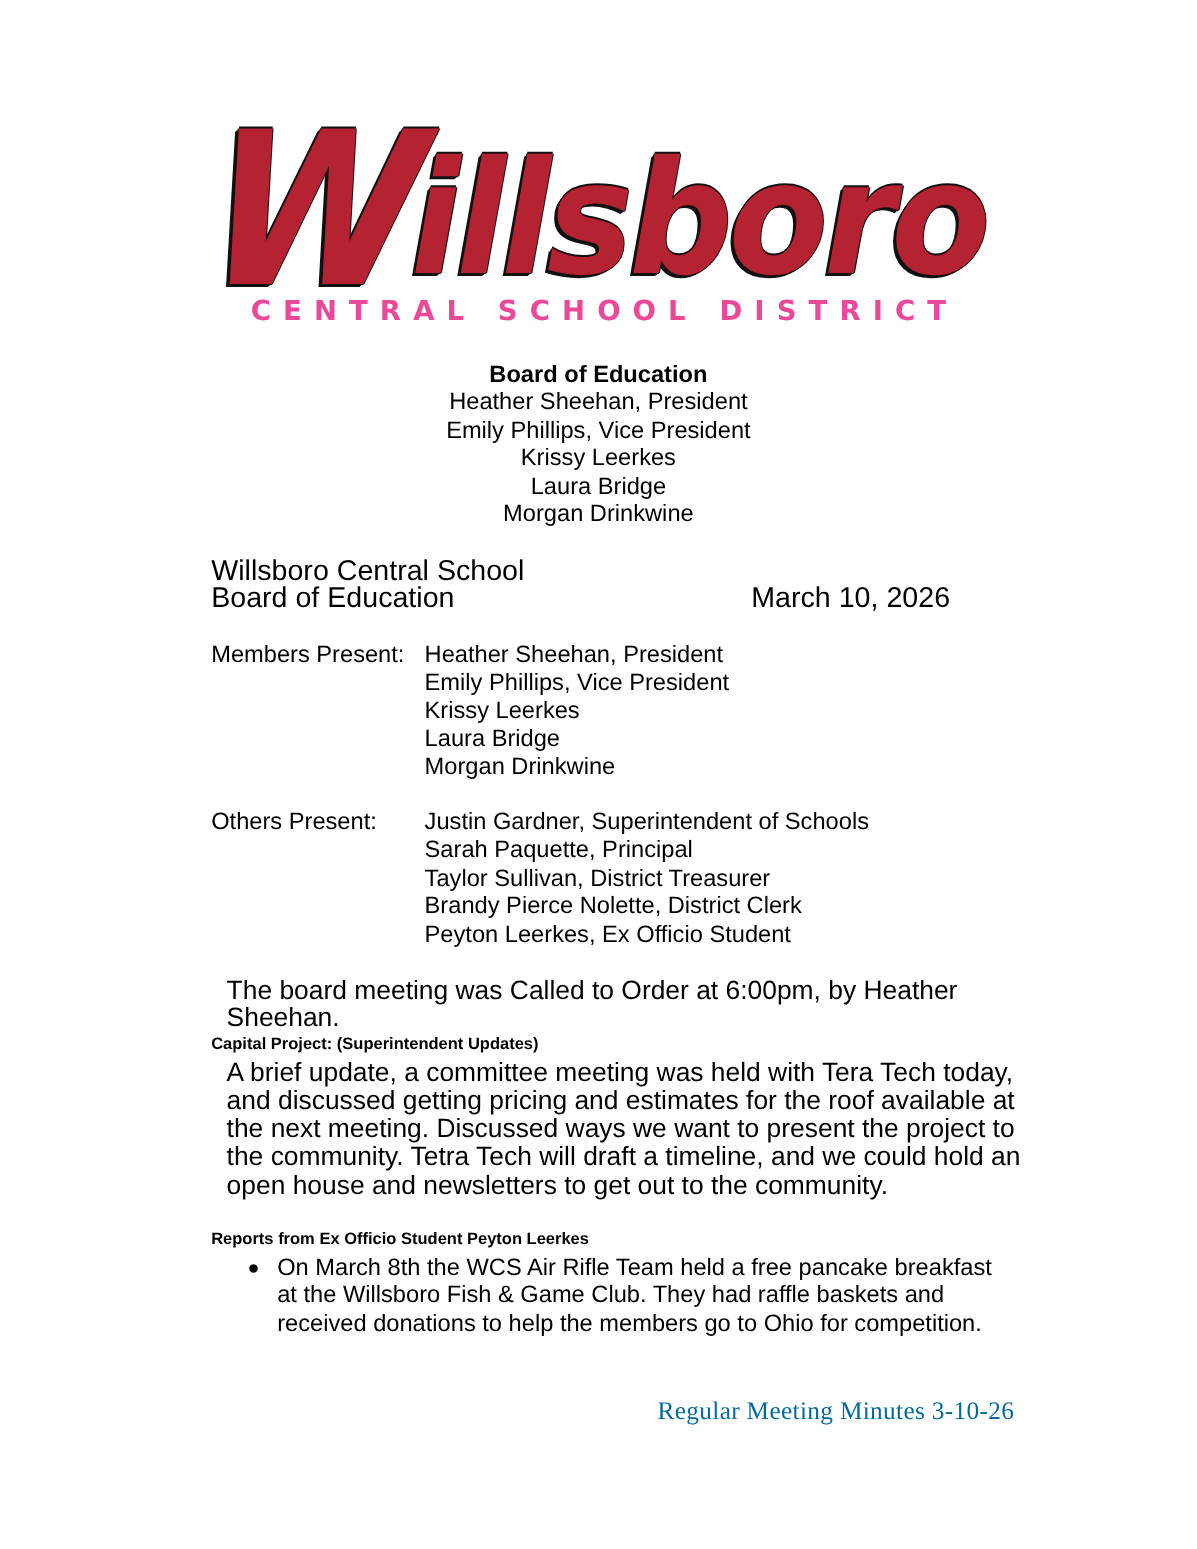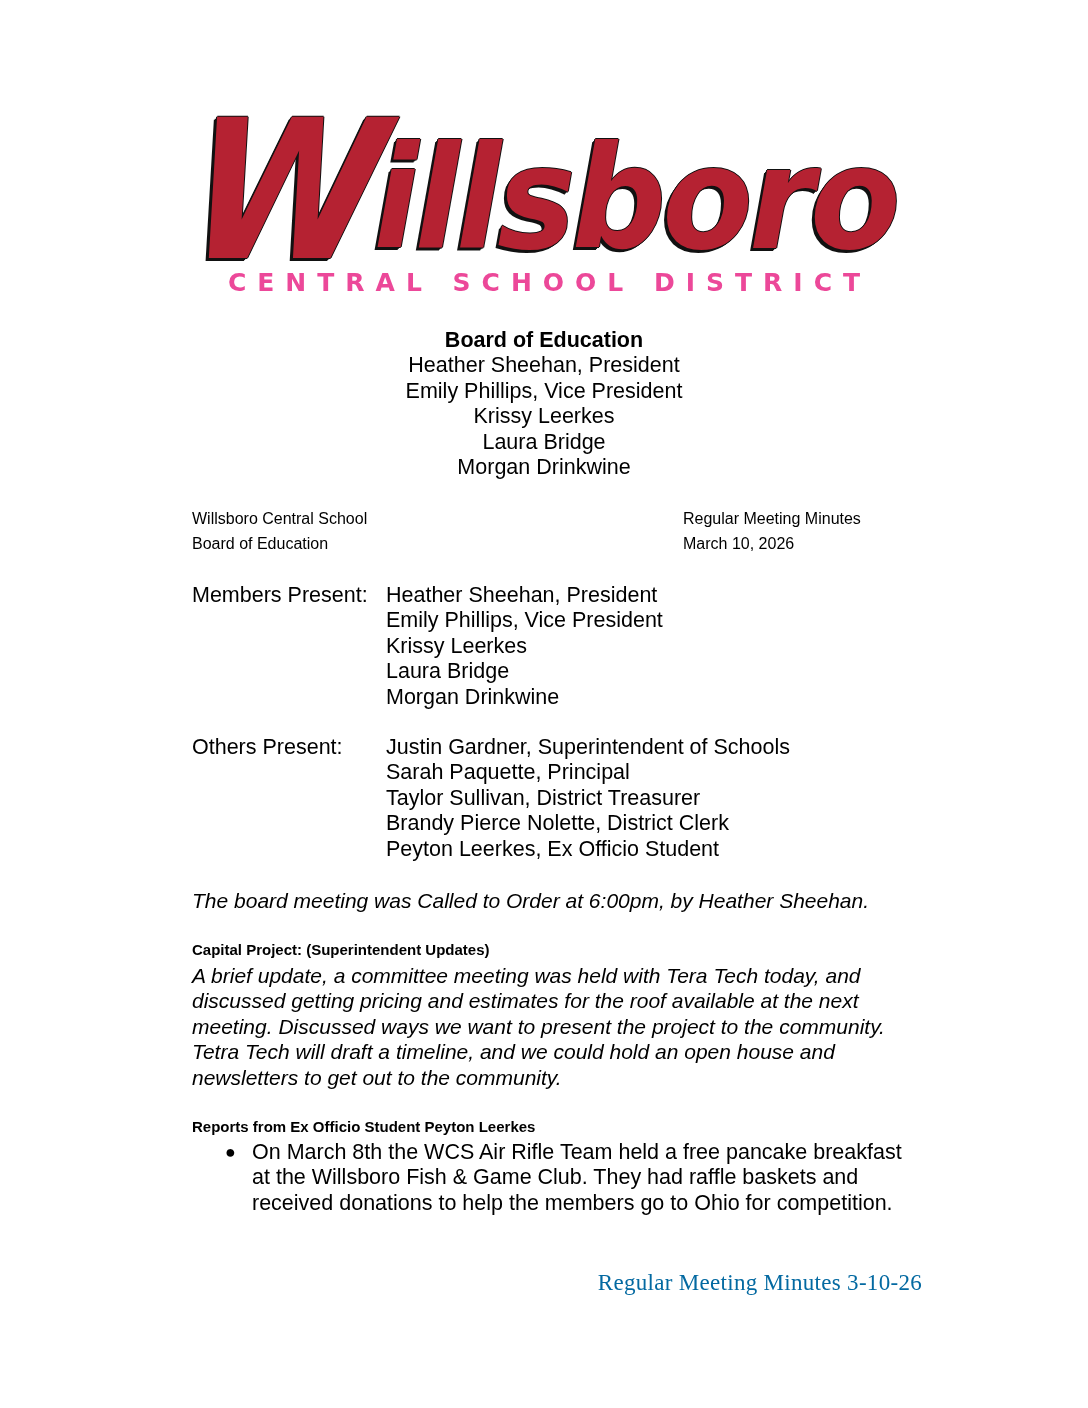--- a/index.html
+++ b/index.html
@@ -88,21 +88,21 @@
     line-height: 25.4px;
   }
   .roster .bold { font-weight: bold; }
 
   
   .meta {
     position: absolute;
     left: 192px;
     top: 506px;
     width: 760px;
-    font-size: 16px;
+    font-size: 26px;
     line-height: 25.4px;
   }
   .meta-row {
     display: flex;
   }
   .meta-left { width: 491px; flex: none; }
   .meta-right { flex: 1; }
 
   
   .present {
@@ -115,25 +115,24 @@
   .present.members { top: 583px; }
   .present.others  { top: 735px; }
   .present-row { display: flex; }
   .present-label { width: 194px; flex: none; }
   .present-names { flex: 1; }
   .present-names div { white-space: nowrap; }
 
   
   .para {
     position: absolute;
-    left: 192px;
+    left: 206px;
     width: 722px;
-    font-size: 21px;
-    line-height: 25.4px;
-    font-style: italic;
+    font-size: 24px;
+    line-height: 25.4px;
   }
   .para.called { top: 888px; }
   .heading {
     position: absolute;
     left: 192px;
     width: 722px;
     font-size: 15px;
     line-height: 25.4px;
     font-weight: bold;
   }
@@ -195,21 +194,20 @@
     <div>Heather Sheehan, President</div>
     <div>Emily Phillips, Vice President</div>
     <div>Krissy Leerkes</div>
     <div>Laura Bridge</div>
     <div>Morgan Drinkwine</div>
   </div>
 
   <div class="meta">
     <div class="meta-row">
       <div class="meta-left">Willsboro Central School</div>
-      <div class="meta-right">Regular Meeting Minutes</div>
     </div>
     <div class="meta-row">
       <div class="meta-left">Board of Education</div>
       <div class="meta-right">March 10, 2026</div>
     </div>
   </div>
 
   <div class="present members">
     <div class="present-row">
       <div class="present-label">Members Present:</div>

